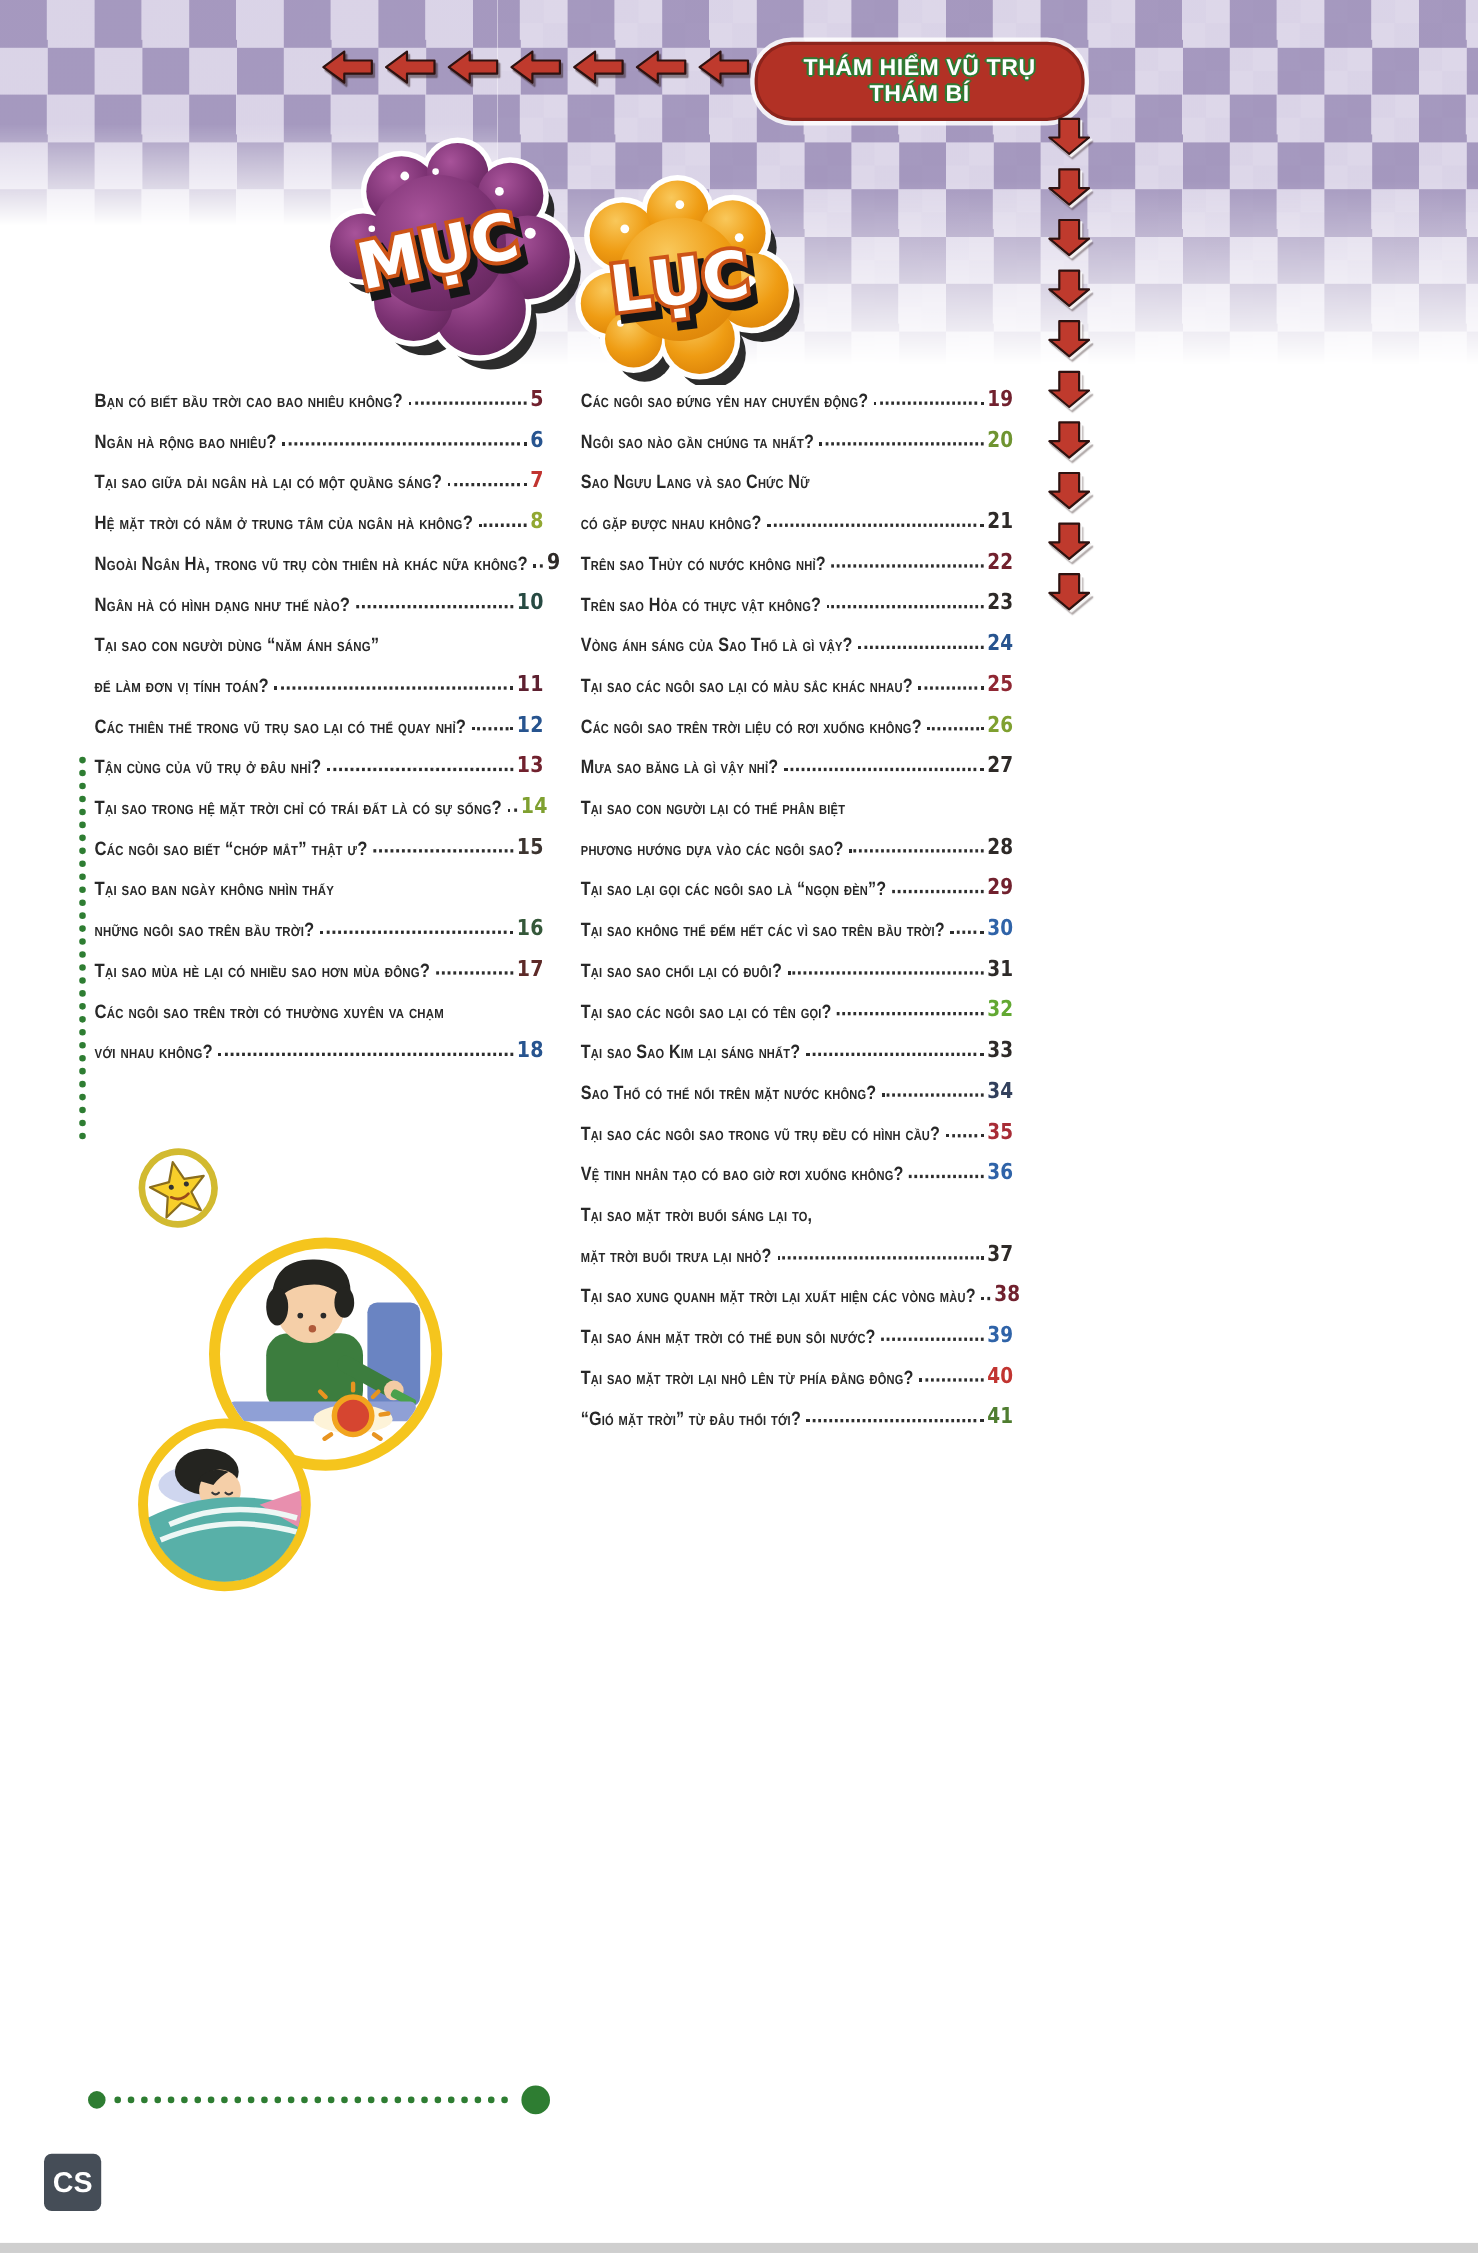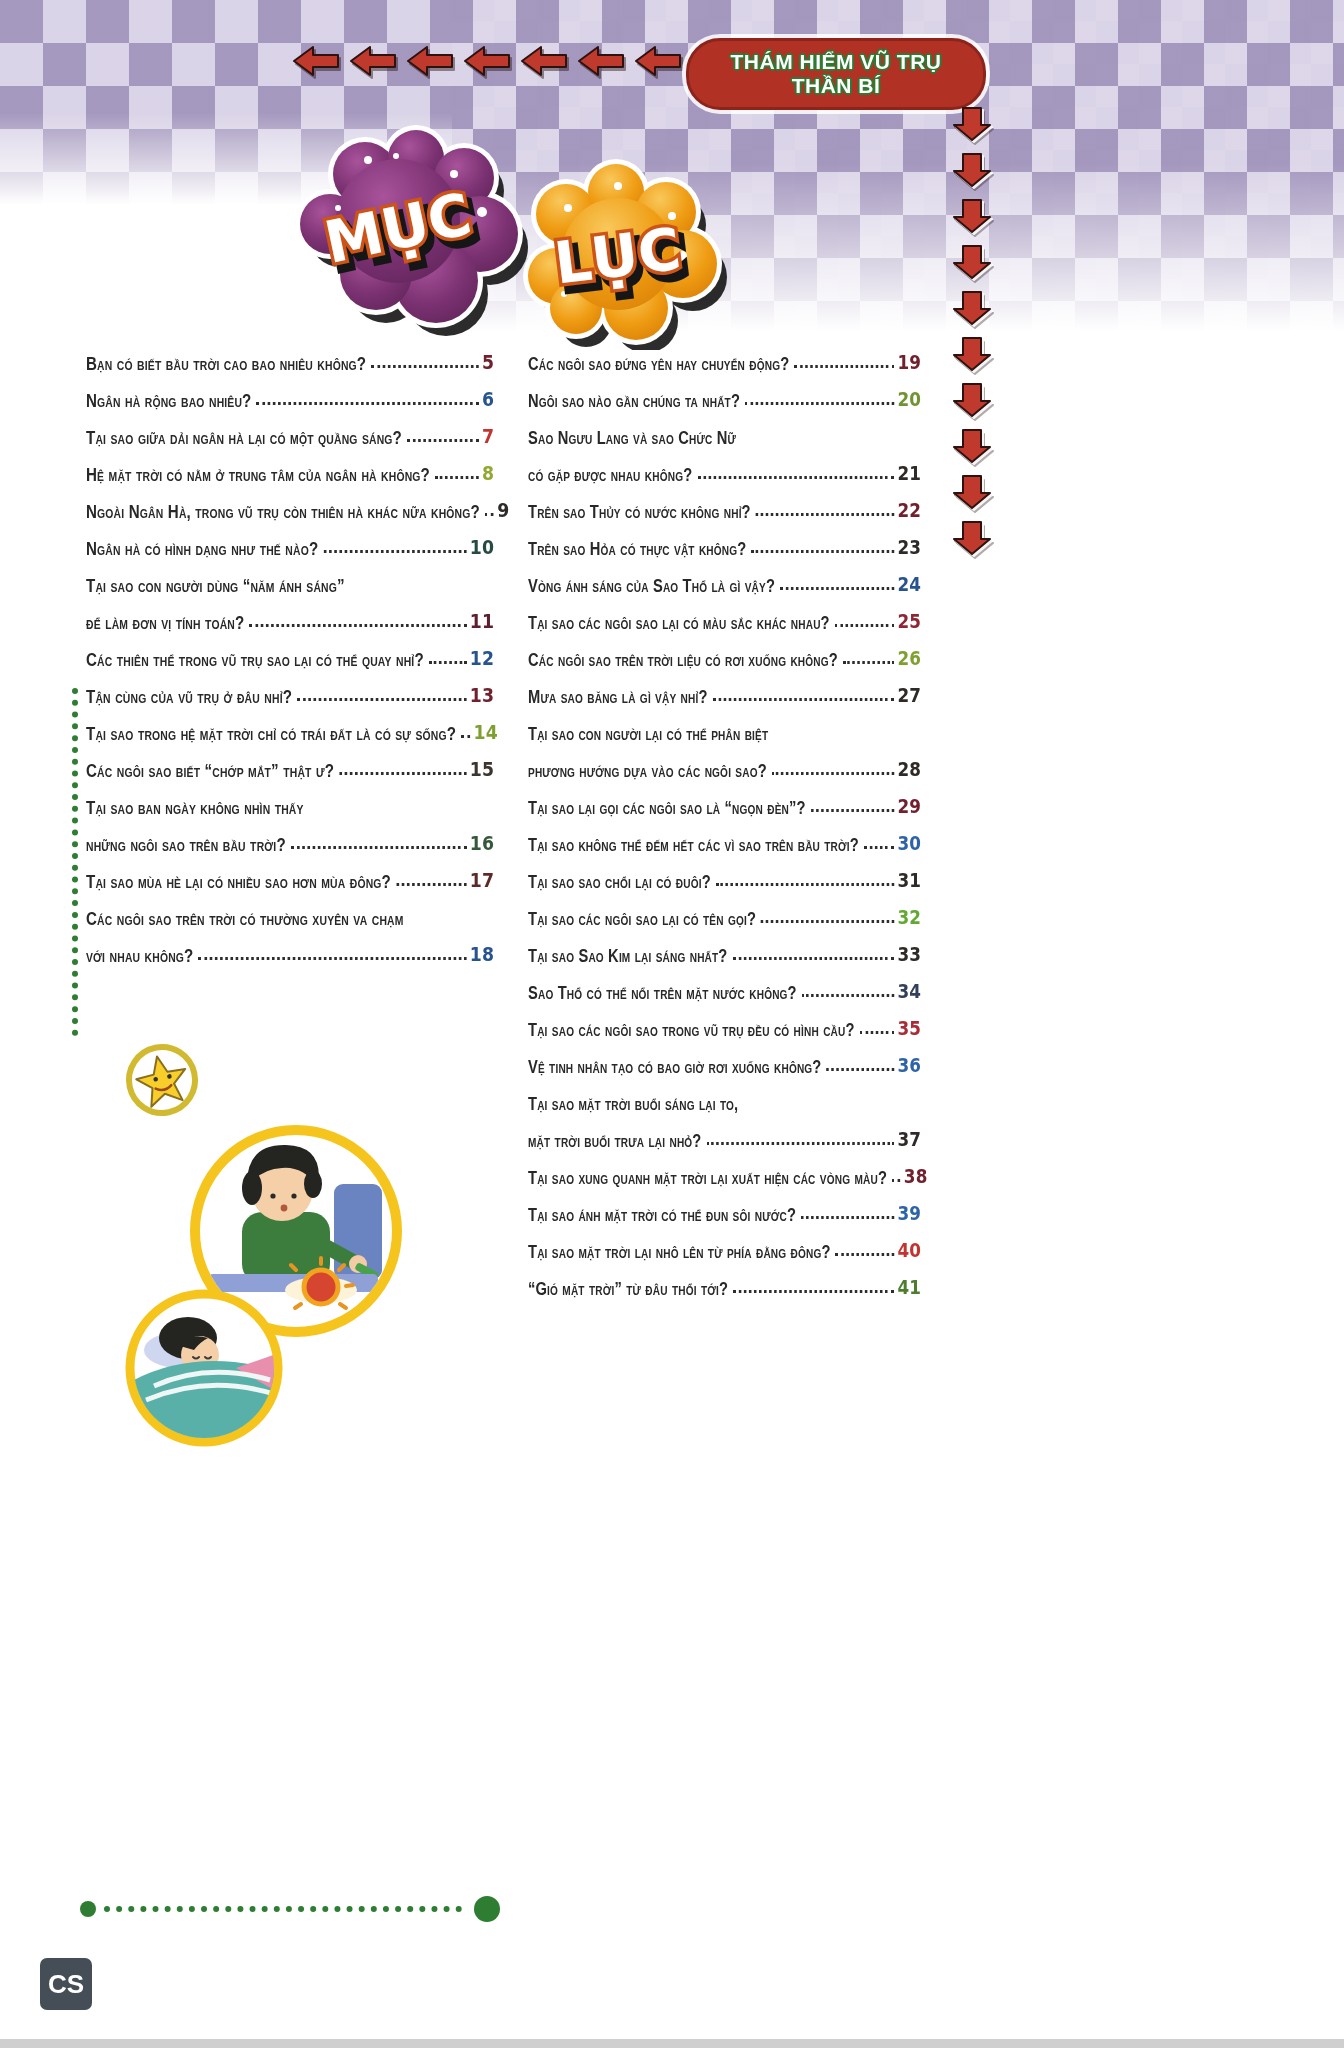--- a/index.html
+++ b/index.html
@@ -91,21 +91,21 @@
       <svg width="48" height="34" viewBox="0 0 48 34">
         <path d="M46 11 H21 V3 L2 17 L21 31 V23 H46 Z" fill="#bf3a2d" stroke="#2e1210" stroke-width="2" stroke-linejoin="round"></path>
       </svg>
       <svg width="48" height="34" viewBox="0 0 48 34">
         <path d="M46 11 H21 V3 L2 17 L21 31 V23 H46 Z" fill="#bf3a2d" stroke="#2e1210" stroke-width="2" stroke-linejoin="round"></path>
       </svg>
     </div>
 
   <div class="badge">
     <span>THÁM HIỂM VŨ TRỤ</span>
-    <span>THẦN BÍ</span>
+    <span>THÁM BÍ</span>
   </div>
 
   <div class="down-arrows" id="down-arrows">
       <svg width="40" height="36" viewBox="0 0 40 36">
         <path d="M11 2 H29 V19 H38 L20 34 L2 19 H11 Z" fill="#bf3a2d" stroke="#2e1210" stroke-width="2" stroke-linejoin="round"></path>
       </svg>
       <svg width="40" height="36" viewBox="0 0 40 36">
         <path d="M11 2 H29 V19 H38 L20 34 L2 19 H11 Z" fill="#bf3a2d" stroke="#2e1210" stroke-width="2" stroke-linejoin="round"></path>
       </svg>
       <svg width="40" height="36" viewBox="0 0 40 36">

